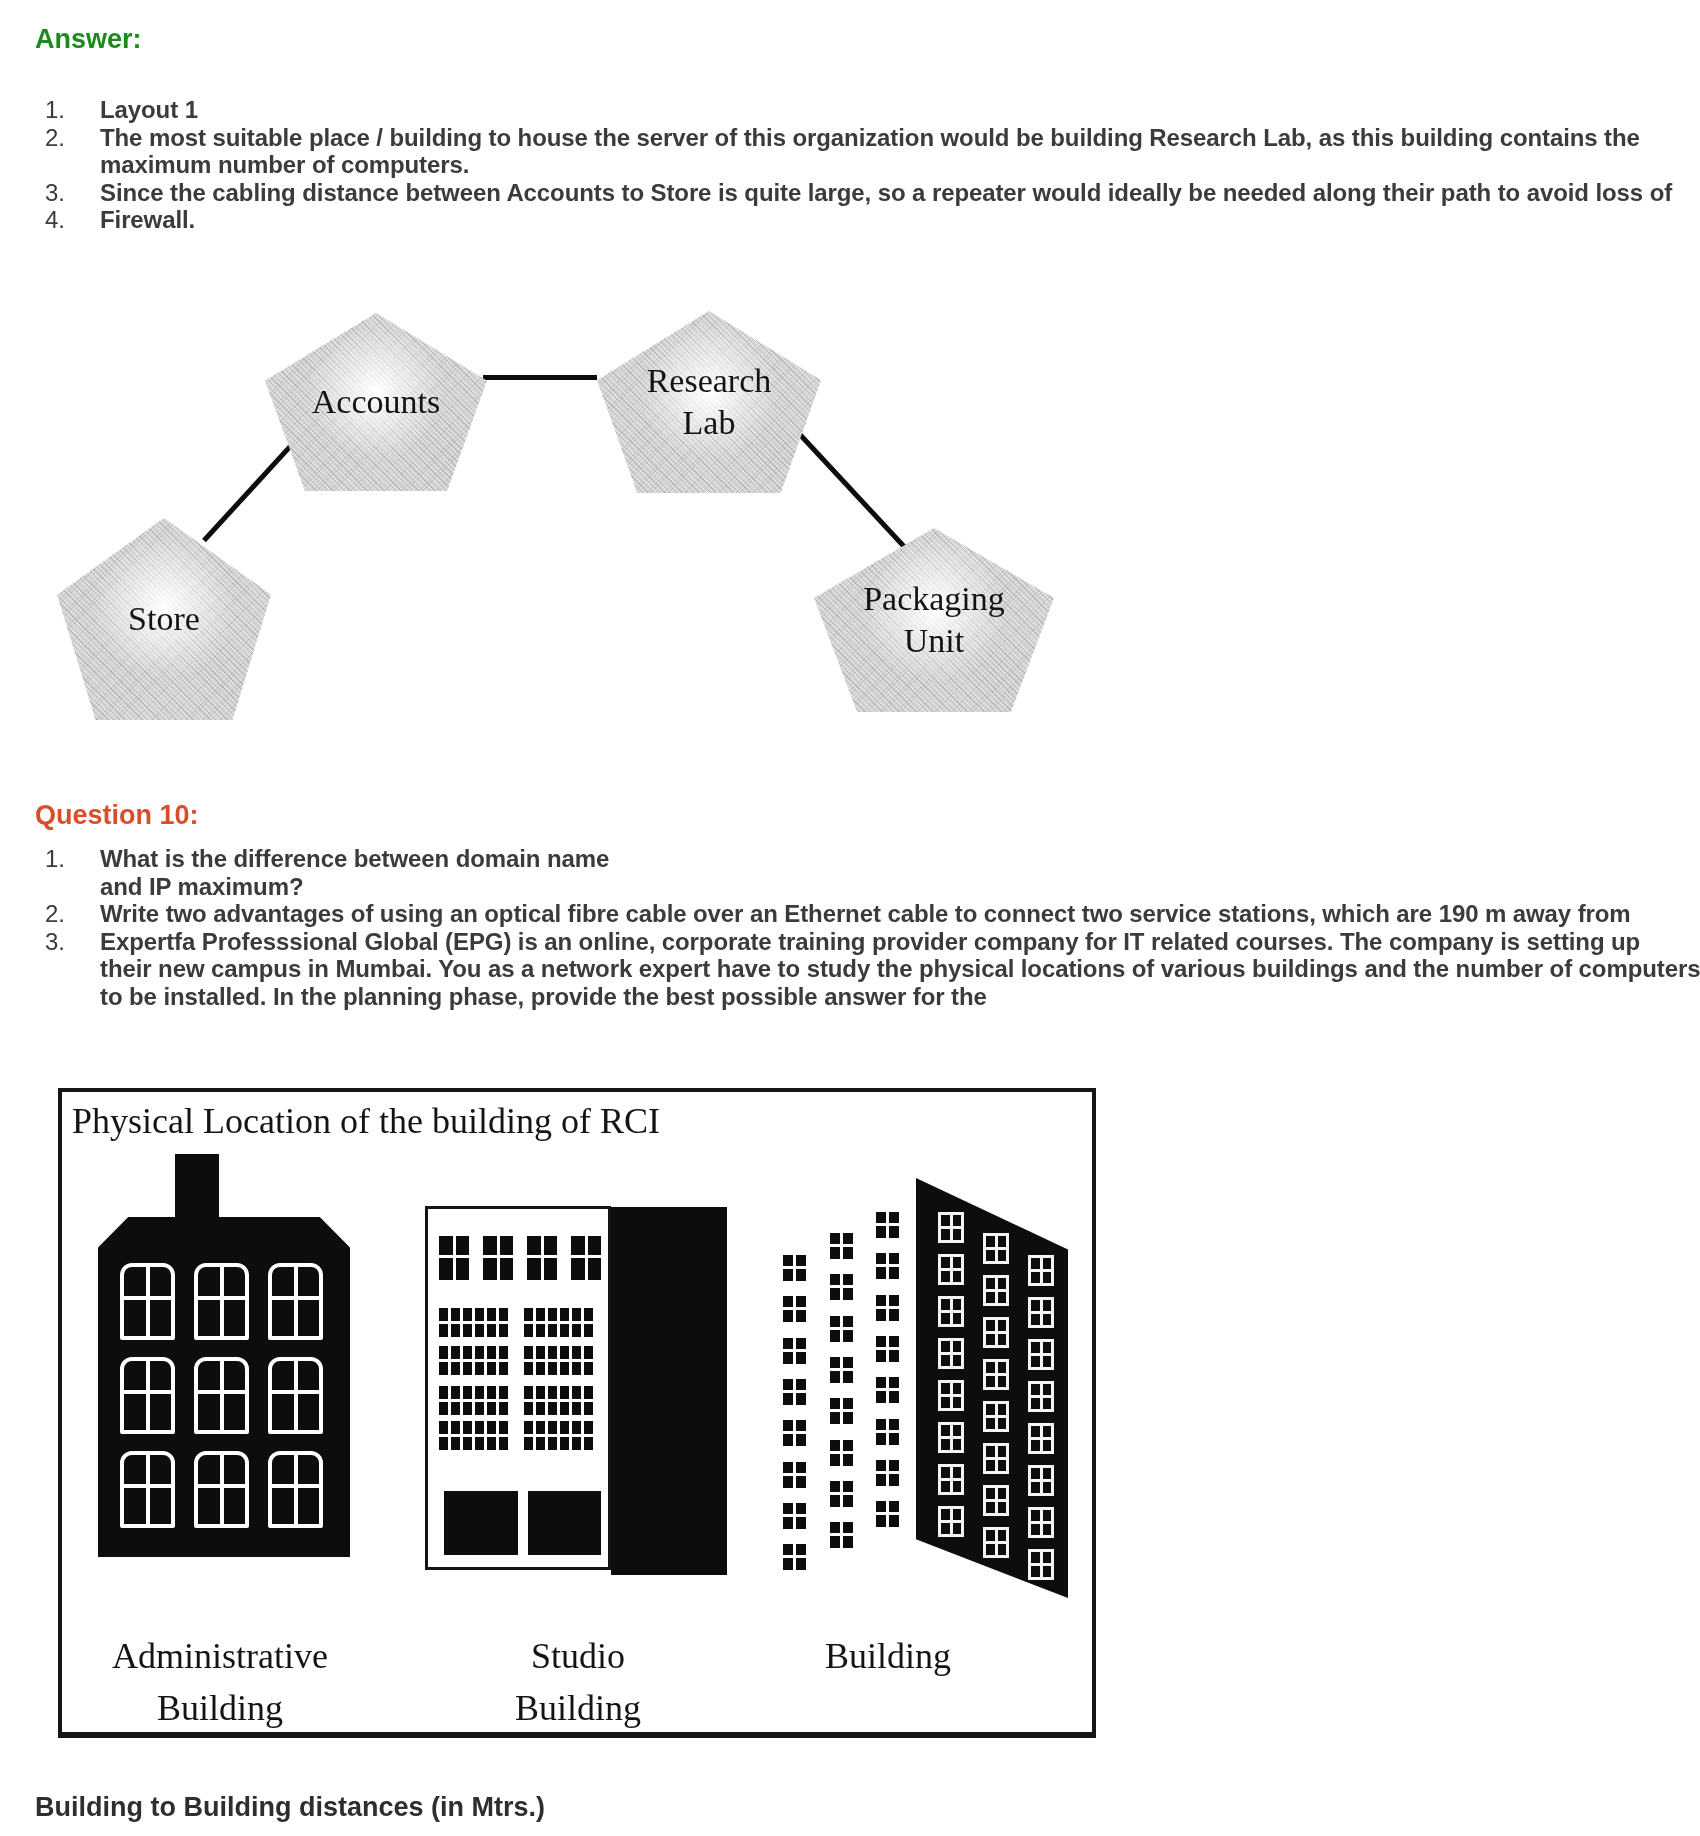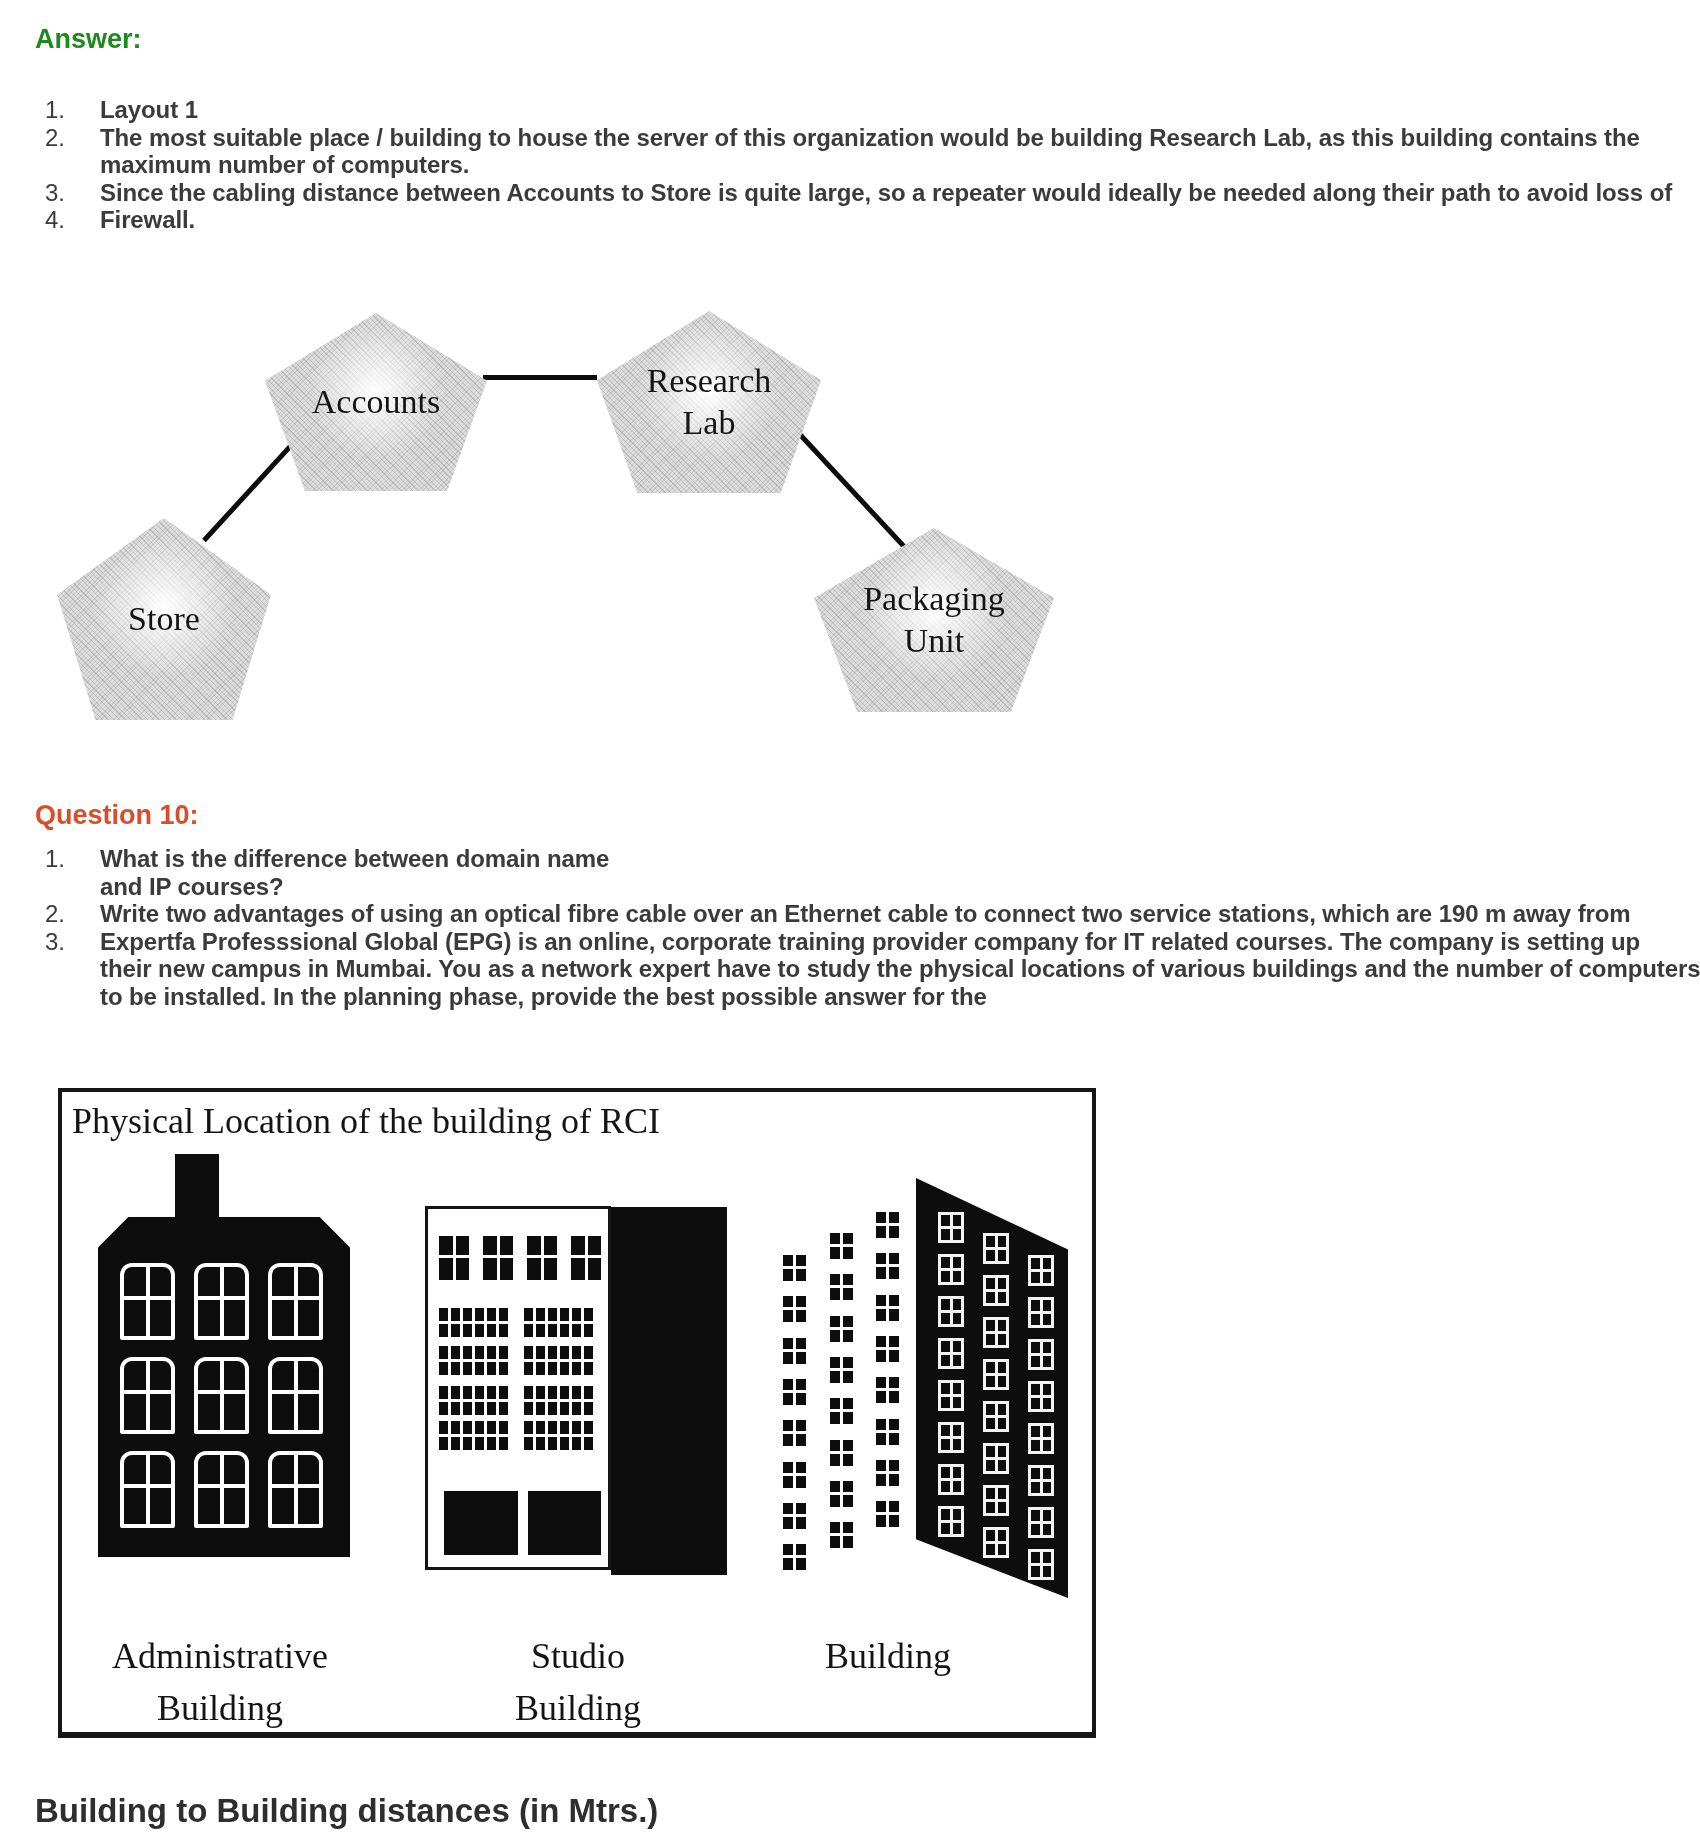--- a/index.html
+++ b/index.html
@@ -76,21 +76,21 @@
     clip-path:polygon(0 0,100% 17%,100% 100%,0 86%);
   }
   .fwin{position:absolute;border:3px solid #f4f4f4;}
   .fwin::before{content:"";position:absolute;top:0;bottom:0;left:calc(50% - 1.5px);width:3px;background:#f4f4f4;}
   .fwin::after{content:"";position:absolute;left:0;right:0;top:44%;height:3px;background:#f4f4f4;}
 
   .bldg-label{
     position:absolute;top:538px;width:340px;text-align:center;
     font-family:"Liberation Serif","DejaVu Serif",serif;font-size:36px;line-height:52px;color:#141414;
   }
-  .footer-caption{position:absolute;left:35px;top:1792px;font-size:33px;font-weight:bold;color:#2e2e2e;}
+  .footer-caption{position:absolute;left:35px;top:1792px;font-size:27px;font-weight:bold;color:#2e2e2e;}
 </style>
 </head>
 <body>
 
 <div class="page">
 
   <div class="heading green">Answer:</div>
   <div class="list" style="left:45px;top:96px;">
       <div class="li-row">
         <div class="li-num">1.</div>
@@ -138,21 +138,21 @@
         <div>Unit</div>
       </div>
   </div>
 
   <div class="heading orange">Question 10:</div>
   <div class="list" style="left:45px;top:845px;">
       <div class="li-row">
         <div class="li-num">1.</div>
         <div>
           <div class="li-line">What is the difference between domain name</div>
-          <div class="li-line">and IP courses?</div>
+          <div class="li-line">and IP maximum?</div>
         </div>
       </div>
       <div class="li-row">
         <div class="li-num">2.</div>
         <div>
           <div class="li-line">Write two advantages of using an optical fibre cable over an Ethernet cable to connect two service stations, which are 190 m away from</div>
         </div>
       </div>
       <div class="li-row">
         <div class="li-num">3.</div>

